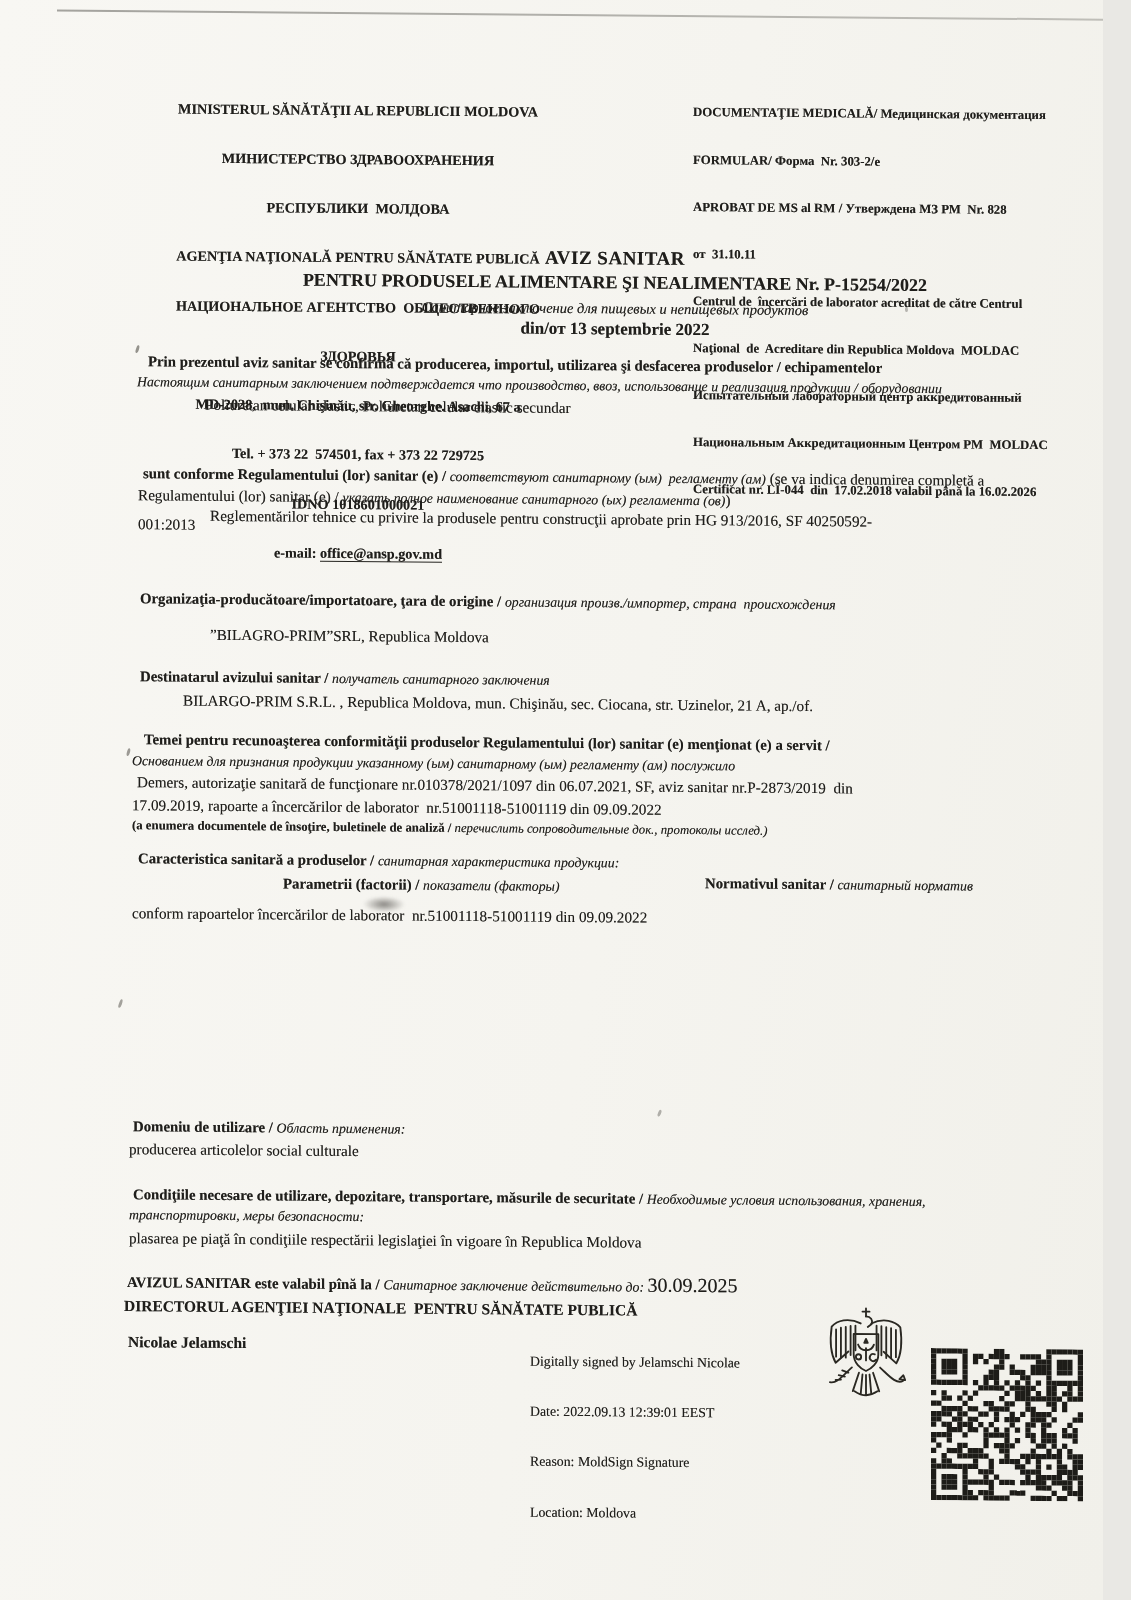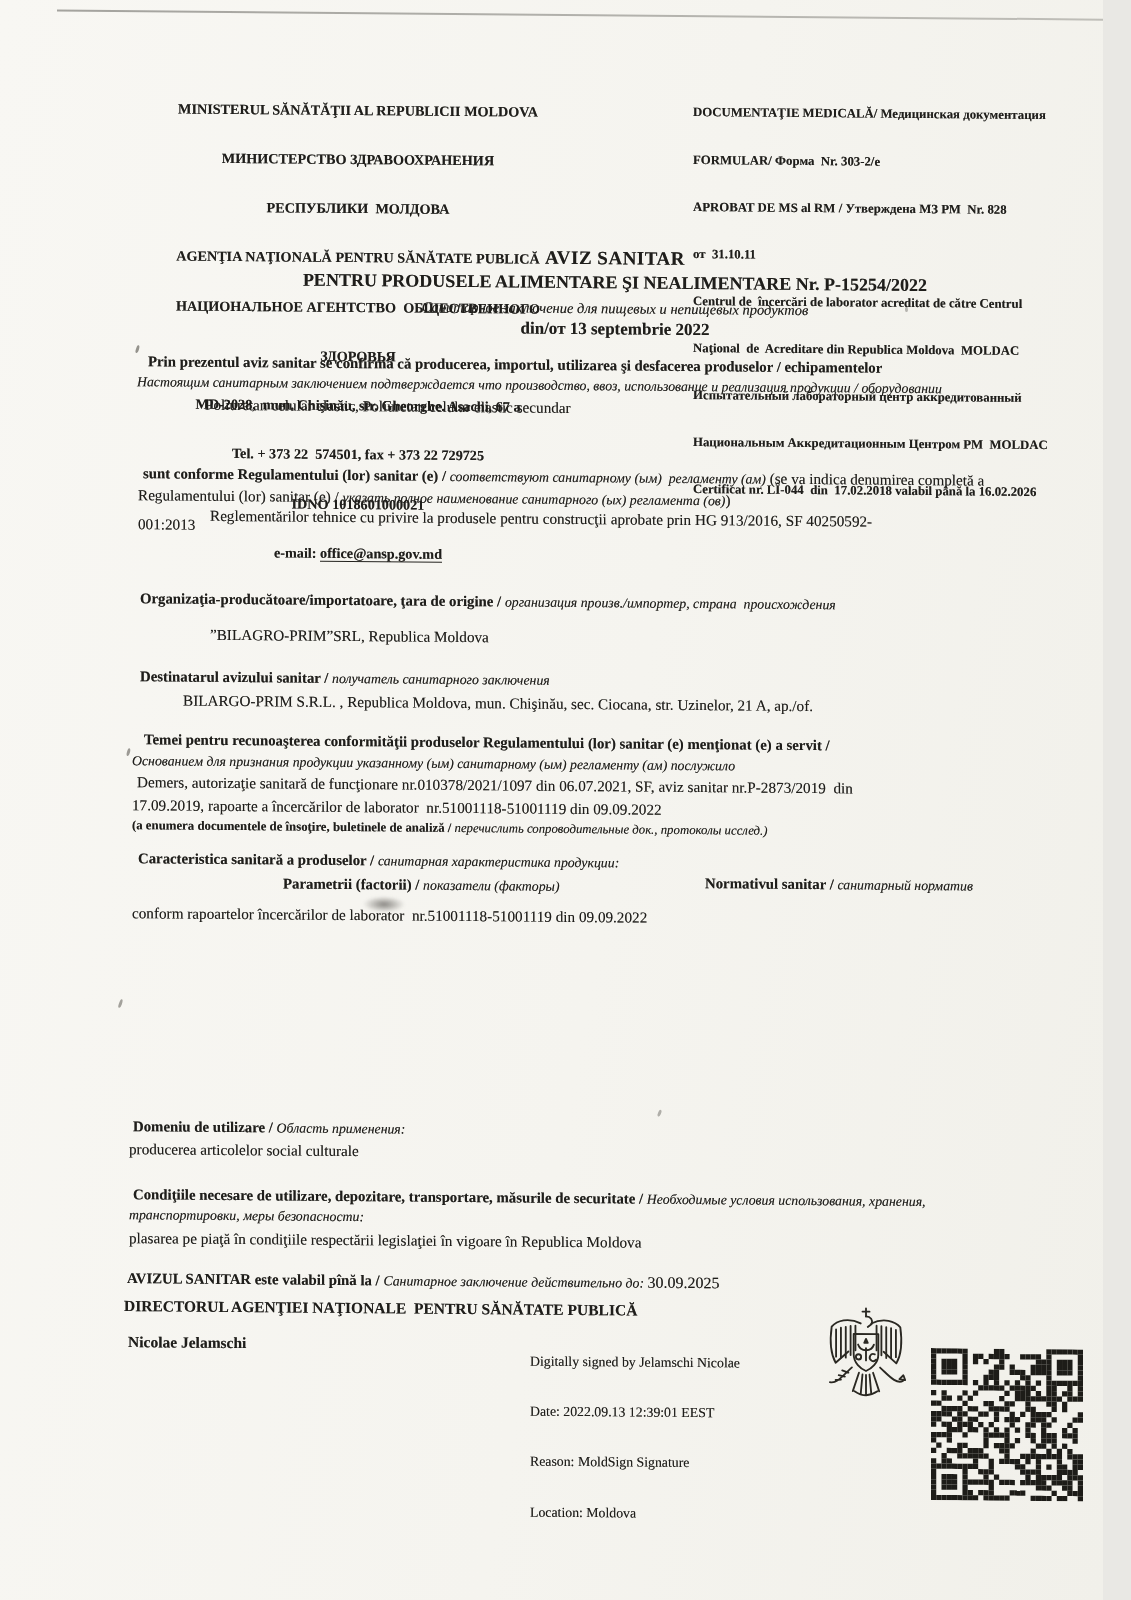--- a/index.html
+++ b/index.html
@@ -26,21 +26,21 @@
   .t{left:140px;width:950px;text-align:center;}
   .t1{top:242px;font-size:19px;font-weight:bold;letter-spacing:.5px;}
   .t2{top:267px;font-size:18px;font-weight:bold;}
   .t3{top:295px;font-size:14.5px;font-style:italic;}
   .t4{top:314px;font-size:17px;font-weight:bold;}
   
   .fb{font-size:14.8px;}   
   .fi{font-size:13.8px;}   
   .fv{font-size:15.2px;}   
   .fn{font-size:12.8px;}   
-  .date-big{font-size:16px;font-weight:normal;}
+  .date-big{font-size:20px;font-weight:normal;}
   
   .sig{position:absolute;left:530px;top:1315px;font-size:13.8px;line-height:16.8px;white-space:pre;}
   
   .arms{position:absolute;left:822px;top:1296px;width:88px;height:112px;}
   .qr{position:absolute;left:931px;top:1340px;width:152px;height:152px;}
   
   .smudge{position:absolute;left:363px;top:893px;width:42px;height:16px;border-radius:50%;
     background:radial-gradient(closest-side,rgba(45,42,38,.55),rgba(45,42,38,0));filter:blur(1.5px);}
   .speck{position:absolute;background:#6b6963;border-radius:40% 60% 50% 50%;}
   .sp1{left:136px;top:344px;width:3px;height:8px;transform:rotate(18deg);opacity:.7;}

